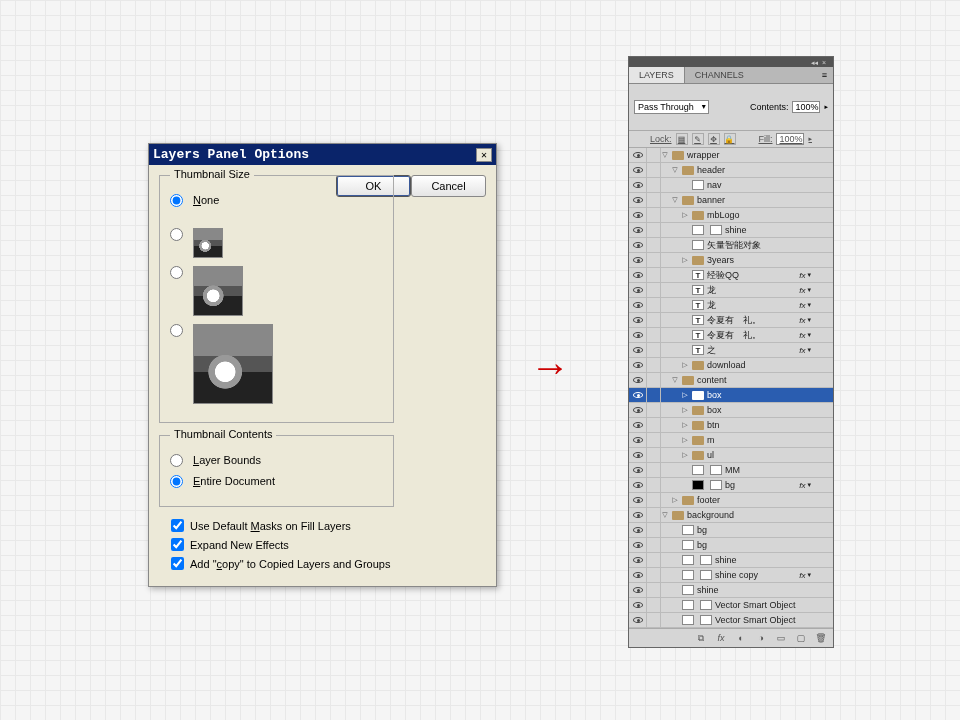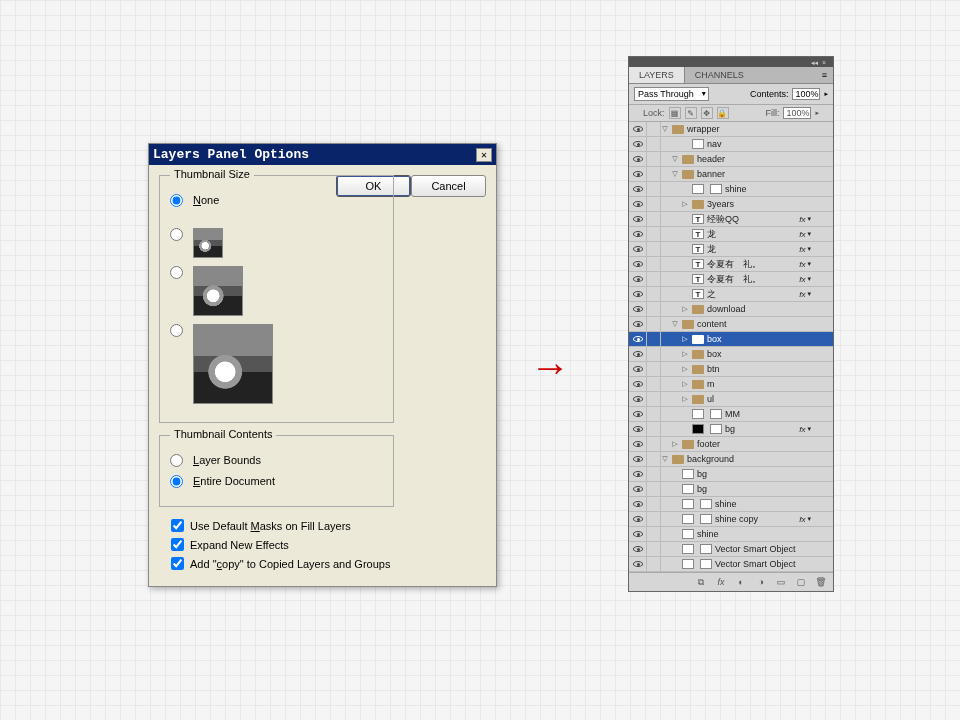--- a/index.html
+++ b/index.html
@@ -34,25 +34,25 @@
 .arrow { position: absolute; left: 530px; top: 340px; font-size: 40px; color: #c00; font-weight: bold; }
 
 
 .panel { position: absolute; left: 628px; top: 56px; width: 206px; background: #d6d6d6; border: 1px solid #666; font-size: 9px; }
 .panel-top { background: #535353; height: 10px; display: flex; justify-content: flex-end; align-items: center; padding: 0 4px; gap: 4px; }
 .mini-icon { width: 7px; height: 7px; color: #ccc; font-size: 7px; line-height: 7px; }
 .panel-tabs { display: flex; background: #b8b8b8; border-bottom: 1px solid #888; }
 .panel-tab { padding: 3px 10px; font-size: 9px; color: #444; cursor: pointer; }
 .panel-tab.active { background: #e5e5e5; border-right: 1px solid #888; }
 .menu-icon { margin-left: auto; padding: 3px 6px; cursor: pointer; }
-.panel-controls { padding: 3px 5px; border-bottom: 1px solid #aaa; display: flex; align-items: center; gap: 4px; font-size: 9px; }
+.panel-controls { padding: 16px 5px; border-bottom: 1px solid #aaa; display: flex; align-items: center; gap: 4px; font-size: 9px; }
 .dropdown { border: 1px solid #888; background: #fff; padding: 1px 14px 1px 3px; font-size: 9px; position: relative; }
 .dropdown::after { content: '▾'; position: absolute; right: 2px; font-size: 8px; }
 .pct-input { border: 1px solid #888; background: #fff; padding: 0 2px; font-size: 9px; width: 28px; }
-.lock-row { padding: 2px 14px; border-bottom: 1px solid #aaa; display: flex; align-items: center; gap: 4px; font-size: 9px; color: #555; }
+.lock-row { padding: 2px 21px; border-bottom: 1px solid #aaa; display: flex; align-items: center; gap: 4px; font-size: 9px; color: #555; text-decoration: underline; }
 .lock-icon { width: 12px; height: 12px; display: inline-flex; align-items: center; justify-content: center; border: 1px solid #aaa; font-size: 8px; }
 .layers-list { max-height: 490px; overflow: hidden; background: #d6d6d6; }
 .layer-row { display: flex; align-items: center; height: 15px; border-bottom: 1px solid #bbb; font-size: 9px; color: #222; }
 .layer-row.selected { background: #2a5db0; color: #fff; }
 .vis-col { width: 18px; height: 100%; border-right: 1px solid #bbb; display: flex; align-items: center; justify-content: center; }
 .eye { width: 10px; height: 6px; border: 1px solid #444; border-radius: 50%; position: relative; }
 .eye::after { content: ''; position: absolute; width: 3px; height: 3px; background: #444; border-radius: 50%; left: 3px; top: 1px; }
 .layer-row.selected .eye { border-color: #fff; }
 .layer-row.selected .eye::after { background: #fff; }
 .link-col { width: 14px; height: 100%; border-right: 1px solid #bbb; }
@@ -171,61 +171,85 @@
           <span class="folder-icon"></span>
           <span class="layer-name">wrapper</span>
         </div>
       </div>
       <div class="layer-row">
         <div class="vis-col">
           <span class="eye"></span>
         </div>
         <div class="link-col"></div>
         <div class="layer-content">
+          <span class="indent" style="width: 10px;"></span>
+          <span class="disclose">▽</span>
+          <span class="folder-icon"></span>
+          <span class="layer-name">header</span>
+        </div>
+      </div>
+      <div class="layer-row">
+        <div class="vis-col">
+          <span class="eye"></span>
+        </div>
+        <div class="link-col"></div>
+        <div class="layer-content">
           <span class="indent" style="width: 20px;"></span>
           <span class="disclose"></span>
           <span class="layer-thumb"></span>
           <span class="layer-name">nav</span>
         </div>
       </div>
       <div class="layer-row">
         <div class="vis-col">
           <span class="eye"></span>
         </div>
         <div class="link-col"></div>
         <div class="layer-content">
           <span class="indent" style="width: 10px;"></span>
           <span class="disclose">▽</span>
           <span class="folder-icon"></span>
-          <span class="layer-name">header</span>
-        </div>
-      </div>
-      <div class="layer-row">
-        <div class="vis-col">
-          <span class="eye"></span>
-        </div>
-        <div class="link-col"></div>
-        <div class="layer-content">
-          <span class="indent" style="width: 10px;"></span>
-          <span class="disclose">▽</span>
-          <span class="folder-icon"></span>
           <span class="layer-name">banner</span>
         </div>
       </div>
       <div class="layer-row">
         <div class="vis-col">
           <span class="eye"></span>
         </div>
         <div class="link-col"></div>
         <div class="layer-content">
           <span class="indent" style="width: 20px;"></span>
+          <span class="disclose">▷</span>
+          <span class="folder-icon"></span>
+          <span class="layer-name">mbLogo</span>
+        </div>
+      </div>
+      <div class="layer-row">
+        <div class="vis-col">
+          <span class="eye"></span>
+        </div>
+        <div class="link-col"></div>
+        <div class="layer-content">
+          <span class="indent" style="width: 20px;"></span>
           <span class="disclose"></span>
           <span class="layer-thumb"></span>
           <span class="layer-thumb"></span>
           <span class="layer-name">shine</span>
+        </div>
+      </div>
+      <div class="layer-row">
+        <div class="vis-col">
+          <span class="eye"></span>
+        </div>
+        <div class="link-col"></div>
+        <div class="layer-content">
+          <span class="indent" style="width: 20px;"></span>
+          <span class="disclose"></span>
+          <span class="layer-thumb"></span>
+          <span class="layer-name">矢量智能对象</span>
         </div>
       </div>
       <div class="layer-row">
         <div class="vis-col">
           <span class="eye"></span>
         </div>
         <div class="link-col"></div>
         <div class="layer-content">
           <span class="indent" style="width: 20px;"></span>
           <span class="disclose">▷</span>

